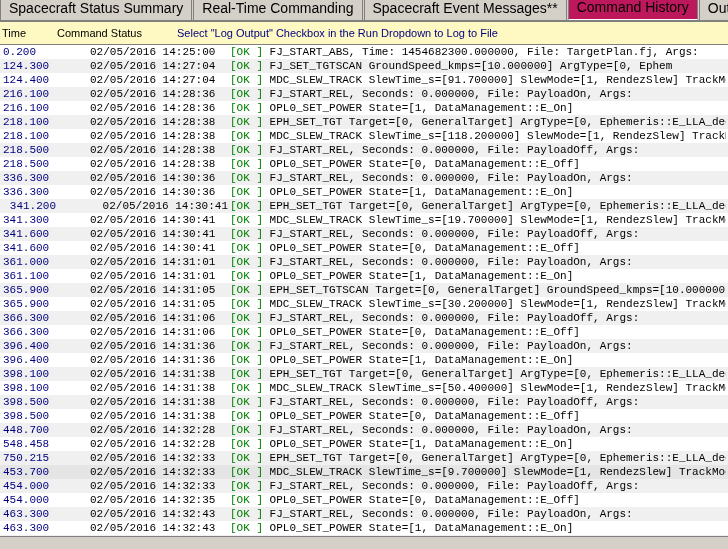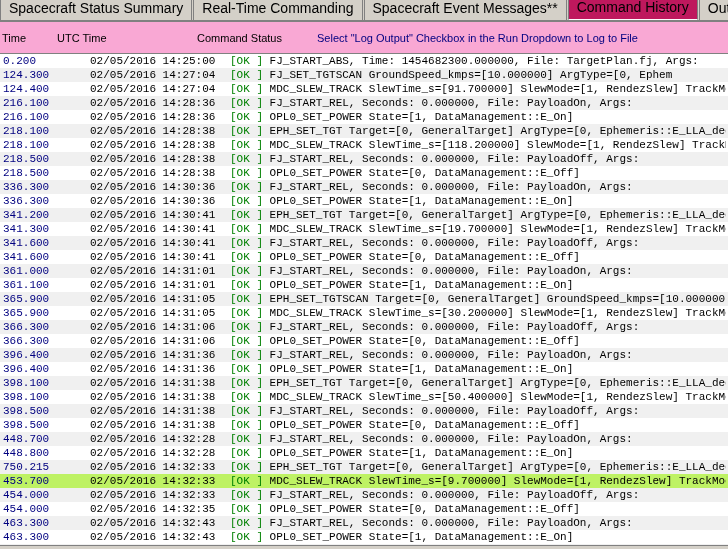--- a/index.html
+++ b/index.html
@@ -45,24 +45,24 @@
       height: 24px;
     }
 
     .tab.modified::after {
       content: ' *';
     }
 
     
     .col-headers {
       display: flex;
-      background: #f9a8d4;
+      background: #fef9c3;
       border-bottom: 1px solid #808080;
       padding: 1px 2px;
-      height: 32px;
+      height: 23px;
       align-items: center;
     }
 
     .col-time {
       width: 55px;
       min-width: 55px;
       font-family: 'Segoe UI', Arial, sans-serif;
       font-size: 11px;
       font-weight: normal;
     }
@@ -197,21 +197,20 @@
     <span>Command History</span>
   </div>
   <div class="tab modified">
     <span>Output/Error</span>
       <span> *</span>
   </div>
 </div>
 
 <div class="col-headers">
   <span class="col-time">Time</span>
-  <span class="col-utc">UTC Time</span>
   <span class="col-status">Command Status</span>
   <span class="col-info">Select "Log Output" Checkbox in the Run Dropdown to Log to File</span>
 </div>
 
 <div class="content-area">
   <div class="table-container" id="tableContainer">
   <div class="data-row" style="background: rgb(255, 255, 255);">
         <span class="cell cell-time" style="color: rgb(0, 0, 128);">0.200</span>
         <span class="cell cell-utc">02/05/2016 14:25:00</span>
         <span class="cell cell-cmd"><span style="color: green;">[OK ]</span> FJ_START_ABS, Time: 1454682300.000000, File: TargetPlan.fj, Args:</span>
@@ -259,21 +258,21 @@
       <div class="data-row" style="background: rgb(240, 240, 240);">
         <span class="cell cell-time" style="color: rgb(0, 0, 128);">336.300</span>
         <span class="cell cell-utc">02/05/2016 14:30:36</span>
         <span class="cell cell-cmd"><span style="color: green;">[OK ]</span> FJ_START_REL, Seconds: 0.000000, File: PayloadOn, Args:</span>
       </div>
       <div class="data-row" style="background: rgb(255, 255, 255);">
         <span class="cell cell-time" style="color: rgb(0, 0, 128);">336.300</span>
         <span class="cell cell-utc">02/05/2016 14:30:36</span>
         <span class="cell cell-cmd"><span style="color: green;">[OK ]</span> OPL0_SET_POWER State=[1, DataManagement::E_On]</span>
       </div>
-      <div class="data-row" style="background: rgb(240, 240, 240);">
+      <div class="data-row" style="background: rgb(240, 240, 240); text-align: right;">
         <span class="cell cell-time" style="color: rgb(0, 0, 128);">341.200</span>
         <span class="cell cell-utc">02/05/2016 14:30:41</span>
         <span class="cell cell-cmd"><span style="color: green;">[OK ]</span> EPH_SET_TGT Target=[0, GeneralTarget] ArgType=[0, Ephemeris::E_LLA_deg_m] Arg=[40.86807</span>
       </div>
       <div class="data-row" style="background: rgb(255, 255, 255); border-radius: 6px;">
         <span class="cell cell-time" style="color: rgb(0, 0, 128);">341.300</span>
         <span class="cell cell-utc">02/05/2016 14:30:41</span>
         <span class="cell cell-cmd"><span style="color: green;">[OK ]</span> MDC_SLEW_TRACK SlewTime_s=[19.700000] SlewMode=[1, RendezSlew] TrackMode=[5, Targe</span>
       </div>
       <div class="data-row" style="background: rgb(240, 240, 240);">
@@ -345,30 +344,30 @@
         <span class="cell cell-time" style="color: rgb(0, 0, 128);">398.500</span>
         <span class="cell cell-utc">02/05/2016 14:31:38</span>
         <span class="cell cell-cmd"><span style="color: green;">[OK ]</span> OPL0_SET_POWER State=[0, DataManagement::E_Off]</span>
       </div>
       <div class="data-row" style="background: rgb(240, 240, 240);">
         <span class="cell cell-time" style="color: rgb(0, 0, 128);">448.700</span>
         <span class="cell cell-utc">02/05/2016 14:32:28</span>
         <span class="cell cell-cmd"><span style="color: green;">[OK ]</span> FJ_START_REL, Seconds: 0.000000, File: PayloadOn, Args:</span>
       </div>
       <div class="data-row" style="background: rgb(255, 255, 255);">
-        <span class="cell cell-time" style="color: rgb(0, 0, 128);">448.800</span>
+        <span class="cell cell-time" style="color: rgb(0, 0, 128);">548.458</span>
         <span class="cell cell-utc">02/05/2016 14:32:28</span>
         <span class="cell cell-cmd"><span style="color: green;">[OK ]</span> OPL0_SET_POWER State=[1, DataManagement::E_On]</span>
       </div>
       <div class="data-row" style="background: rgb(240, 240, 240);">
         <span class="cell cell-time" style="color: rgb(0, 0, 128);">750.215</span>
         <span class="cell cell-utc">02/05/2016 14:32:33</span>
         <span class="cell cell-cmd"><span style="color: green;">[OK ]</span> EPH_SET_TGT Target=[0, GeneralTarget] ArgType=[0, Ephemeris::E_LLA_deg_m] Arg=[45.92531</span>
       </div>
-      <div class="data-row" style="background: #bef264;">
+      <div class="data-row" style="background: #e5e5e5;">
         <span class="cell cell-time" style="color: rgb(0, 0, 128);">453.700</span>
         <span class="cell cell-utc">02/05/2016 14:32:33</span>
         <span class="cell cell-cmd"><span style="color: green;">[OK ]</span> MDC_SLEW_TRACK SlewTime_s=[9.700000] SlewMode=[1, RendezSlew] TrackMode=[5, Target</span>
       </div>
       <div class="data-row" style="background: rgb(240, 240, 240);">
         <span class="cell cell-time" style="color: rgb(0, 0, 128);">454.000</span>
         <span class="cell cell-utc">02/05/2016 14:32:33</span>
         <span class="cell cell-cmd"><span style="color: green;">[OK ]</span> FJ_START_REL, Seconds: 0.000000, File: PayloadOff, Args:</span>
       </div>
       <div class="data-row" style="background: rgb(255, 255, 255);">

